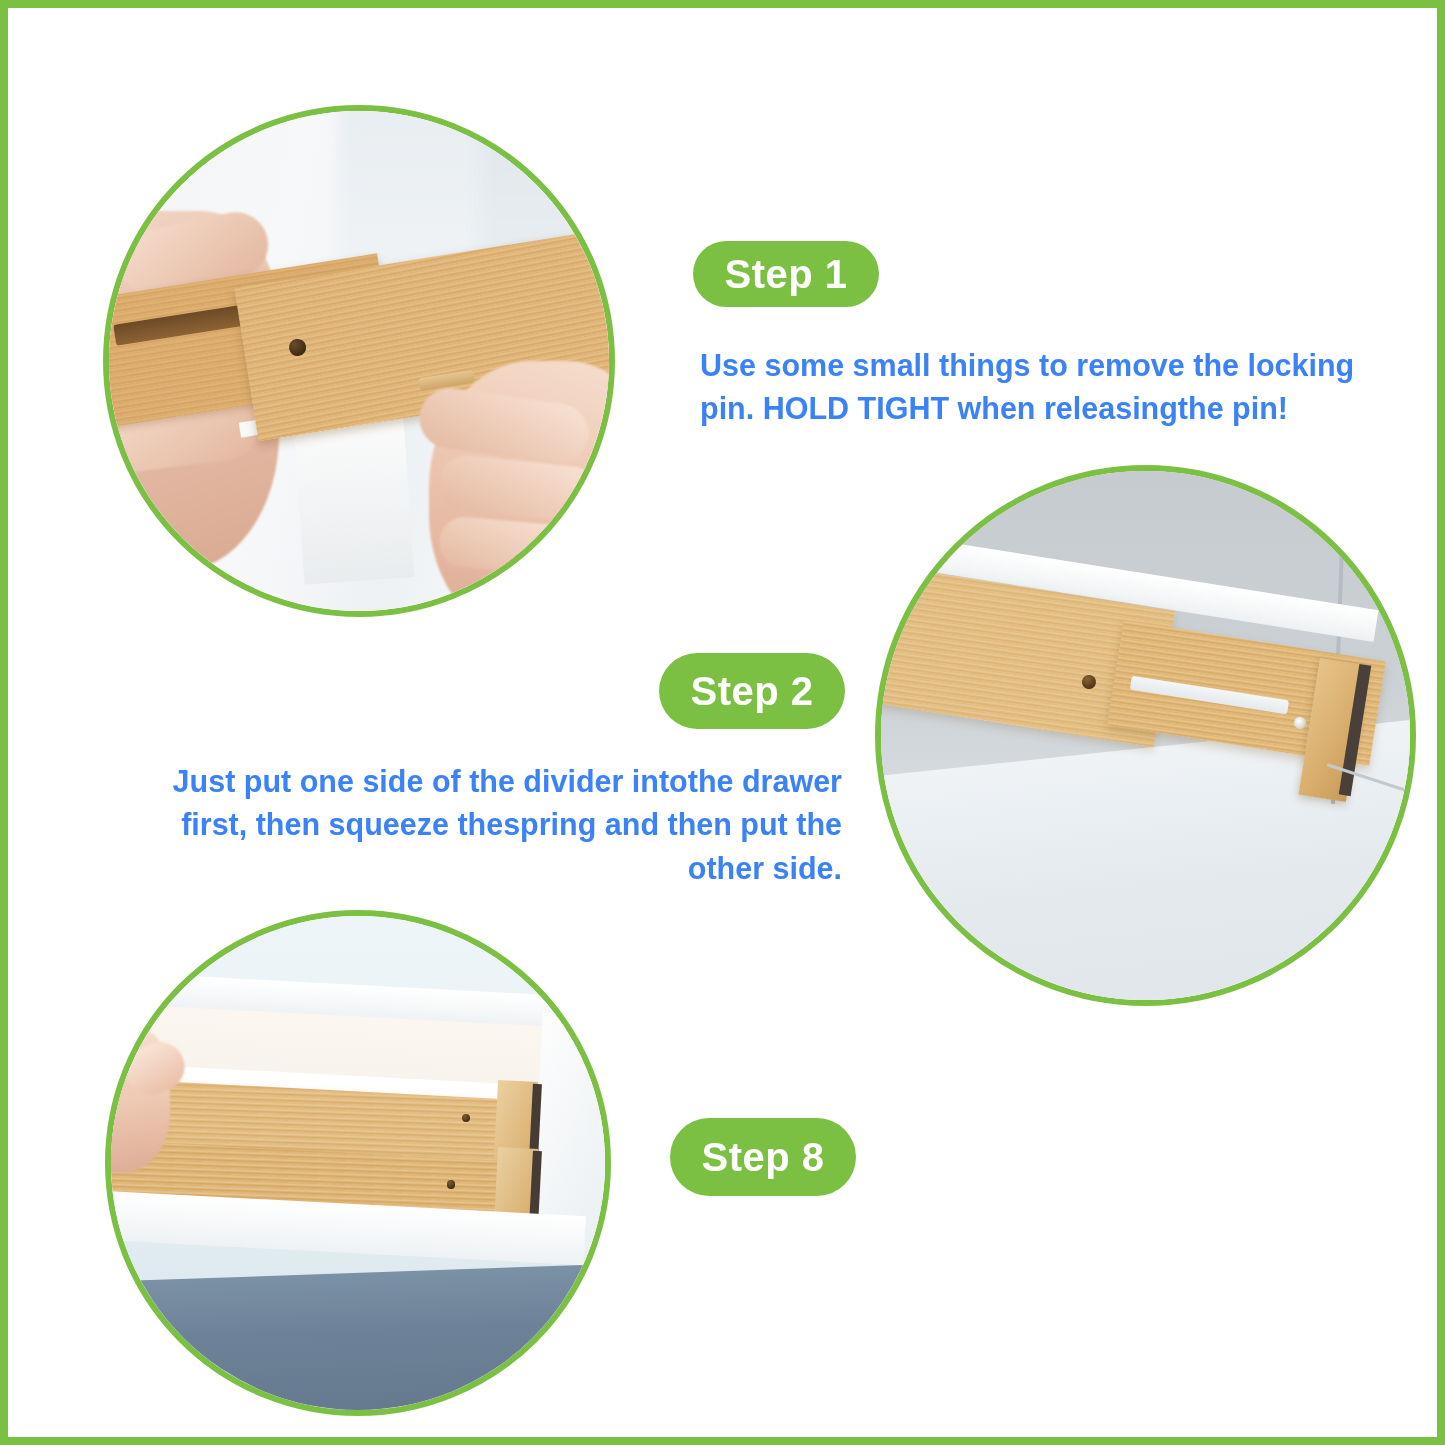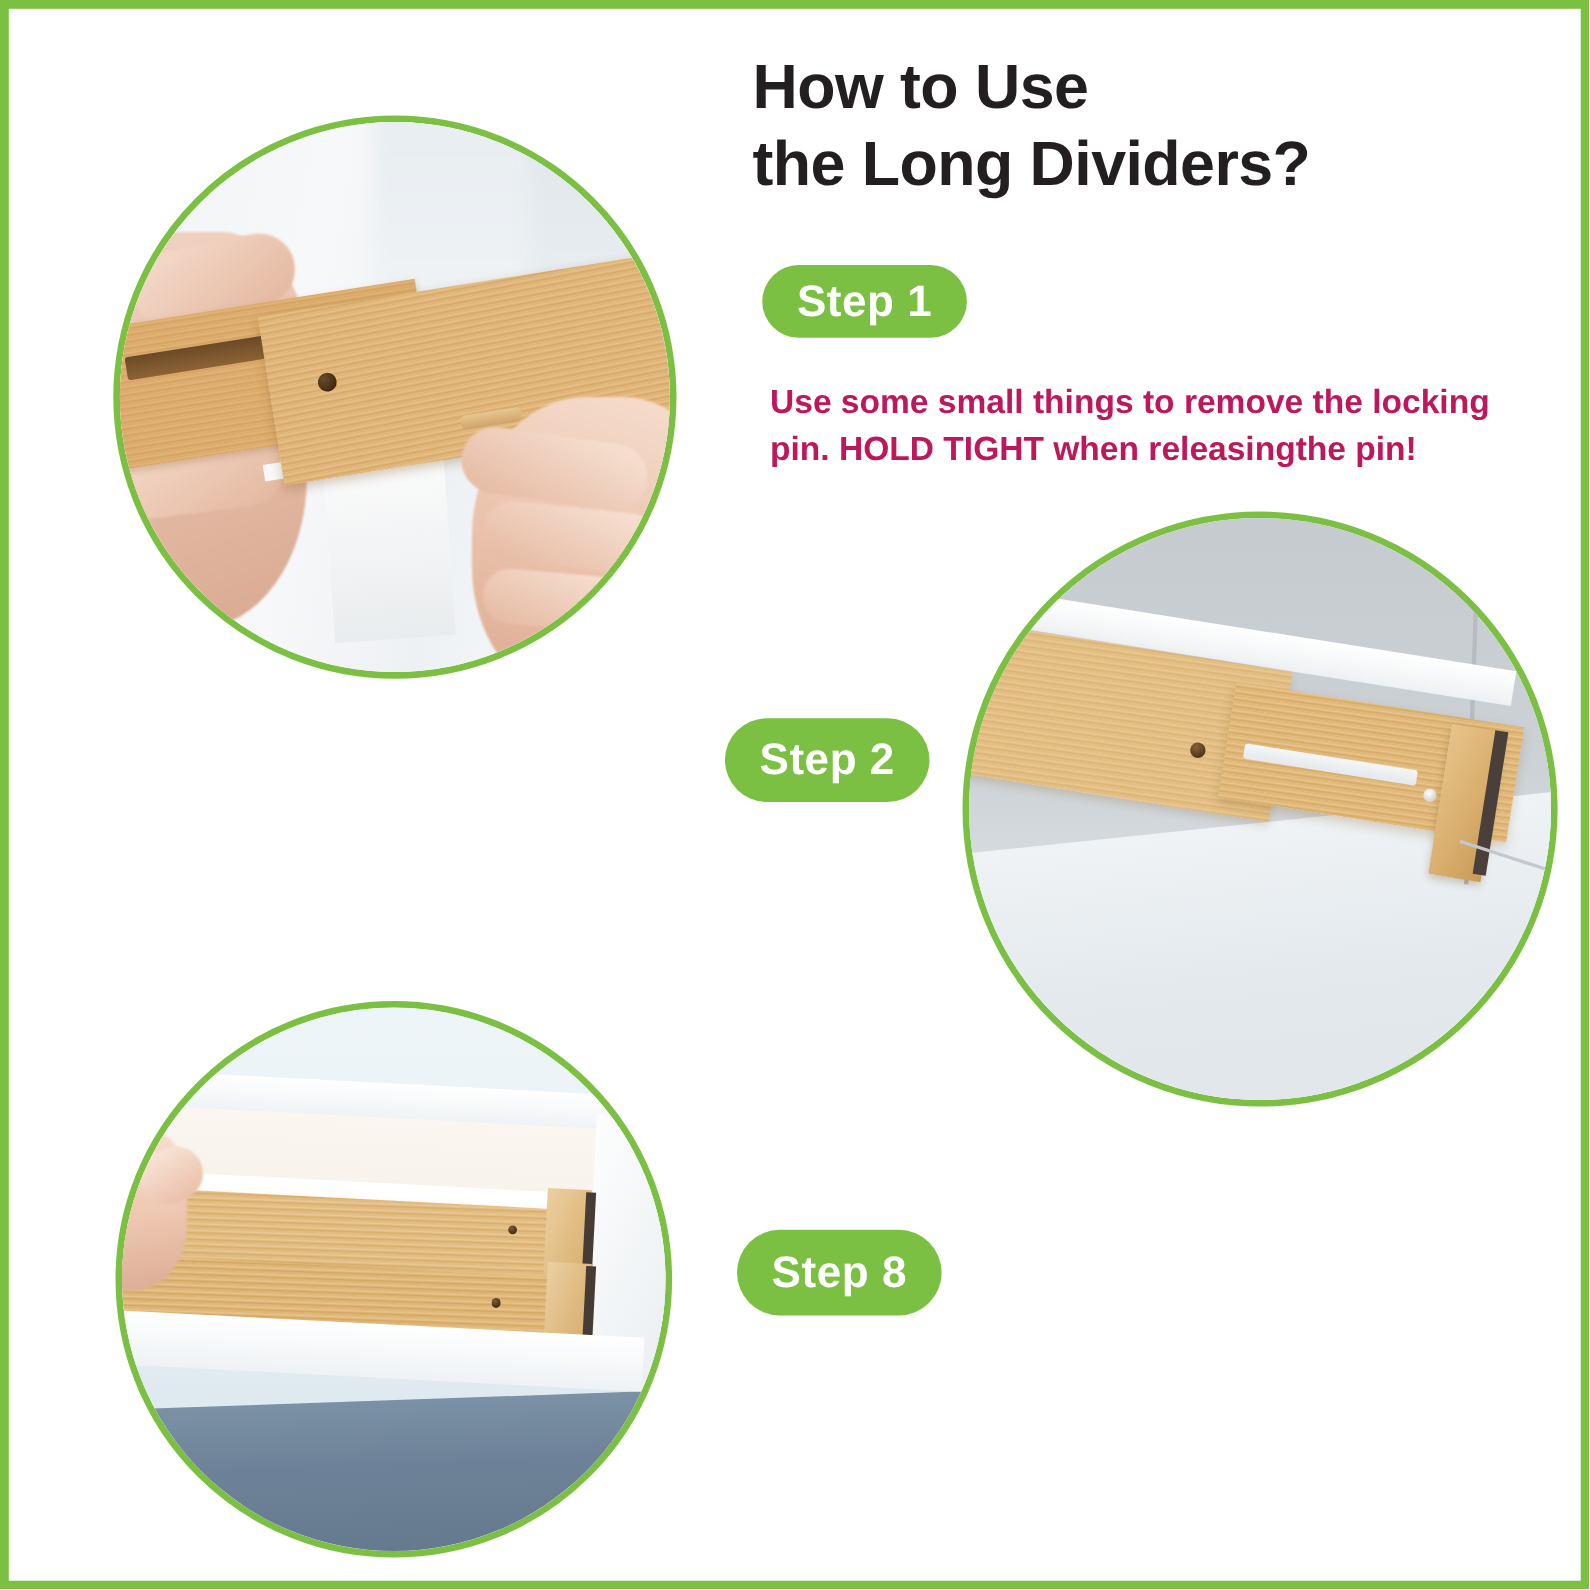--- a/index.html
+++ b/index.html
@@ -52,21 +52,21 @@
     display: flex;
     align-items: center;
     justify-content: center;
     letter-spacing: 0.5px;
     box-sizing: border-box;
   }
 
   
   .step-text {
     position: absolute;
-    color: #be185d;
+    color: #3b82f6;
     font-size: 30.5px;
     font-weight: bold;
     line-height: 1.42;
   }
   .step-text.right { text-align: right; }
 
   
   .photo-circle {
     position: absolute;
     border-radius: 50%;
@@ -414,24 +414,20 @@
     transform: rotate(3deg);
   }
 </style>
 </head>
 <body>
 
 <div id="page">
 
   <div class="frame"></div>
 
-  <div class="title">
-    <span class="line">How to Use</span>
-    <span class="line">the Long Dividers?</span>
-  </div>
 
   <div class="photo-circle" style="left:103px; top:105px; width:512px; height:512px;">
     <div class="photo-inner">
       <div class="p1-bg"></div>
       <div class="p1-wallpanel"></div>
       <div class="p1-wallpanel2"></div>
       <div class="p1-handL"></div>
       <div class="p1-handL-f1"></div>
       <div class="p1-handL-f2"></div>
       <div class="p1-whiteedge"></div>
@@ -467,20 +463,21 @@
       <div class="p2-pinhole2"></div>
       <div class="p2-endcap"></div>
       <div class="p2-endcap-pad"></div>
       <div class="p2-floorline"></div>
     </div>
   </div>
 
   <div class="step-badge" style="left:659px; top:653px; width:186px; height:76px;">
     <span>Step 2</span>
   </div>
+  <div class="step-text right" style="left:130px; top:760px; width:712px;">Just put one side of the divider intothe drawer first, then squeeze thespring and then put the other side.</div>
 
   <div class="photo-circle" style="left:105px; top:910px; width:506px; height:506px;">
     <div class="photo-inner">
       <div class="p3-bg"></div>
       <div class="p3-cabinet-bottom"></div>
       <div class="p3-drawer-top"></div>
       <div class="p3-drawer-interior"></div>
       <div class="p3-drawer-side"></div>
       <div class="p3-edge-white"></div>
       <div class="p3-div-upper"></div>

